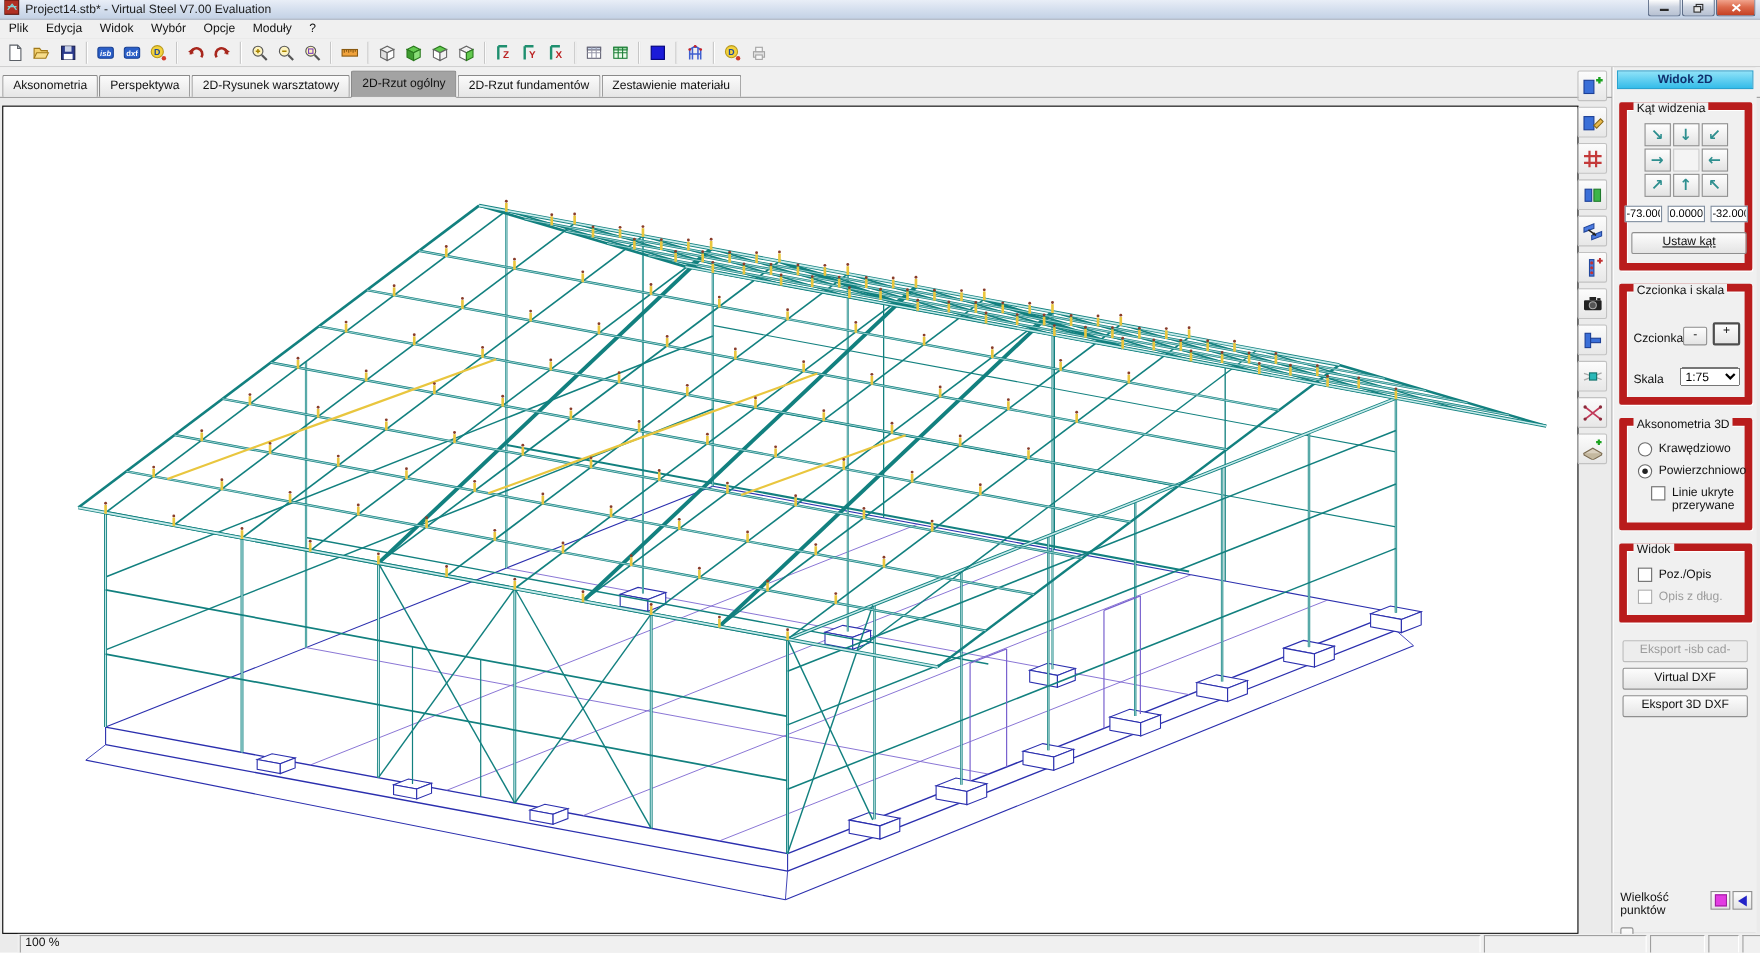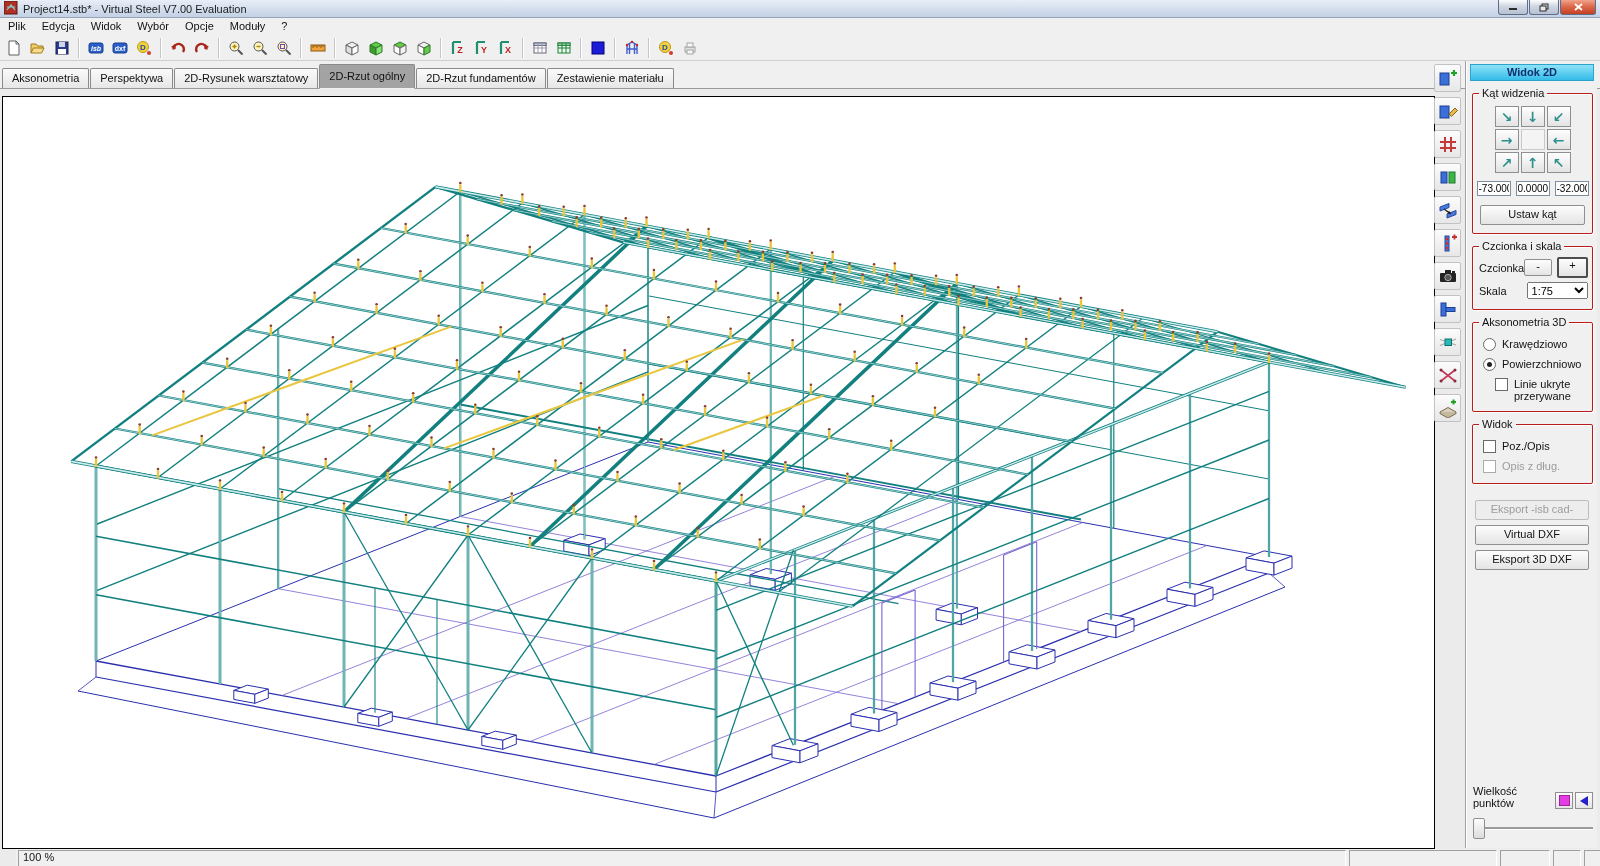--- a/index.html
+++ b/index.html
@@ -29,50 +29,50 @@
   .canvas{position:absolute;left:2px;top:96px;width:1431px;height:751px;background:#fff;
       border:1px solid #000;overflow:hidden;}
   .canvas svg{display:block;}
   .sidestrip{position:absolute;left:1434px;top:64px;width:29px;display:flex;flex-direction:column;}
   .sbtn{width:27px;height:28px;margin-bottom:5px;background:linear-gradient(#fcfcfc,#e7e7e7);
       border:1px solid #c2c2c2;border-radius:2px;display:flex;align-items:center;justify-content:center;box-sizing:border-box;}
   .panel{position:absolute;left:1466px;top:61px;width:130px;height:787px;background:#f0f0f0;
       border-left:1px solid #fff;box-shadow:-1px 0 0 #a0a0a0;}
   .panel-header{margin:3px 3px 8px 3px;height:15px;line-height:15px;text-align:center;font-weight:bold;
       color:#10306e;background:linear-gradient(180deg,#8fe2f8,#34bce9);border:1px solid #2aa3cf;}
-  .group{position:relative;margin:12px 4px 0 5px;border:1px solid #b91c1c;box-shadow:1px 1px 0 #fff,inset 1px 1px 0 #fff;
+  .group{position:relative;margin:12px 4px 0 5px;border:7px solid #b91c1c;box-shadow:1px 1px 0 #fff,inset 1px 1px 0 #fff;
       border-radius:2px;padding:8px 4px 6px 4px;}
   .group-label{position:absolute;top:-7px;left:6px;background:#f0f0f0;padding:0 3px;}
   .arrow-grid{display:grid;grid-template-columns:repeat(3,24px);grid-template-rows:repeat(3,21px);gap:2px;
       justify-content:center;margin-top:4px;}
   .agbtn{border:1px solid #8f8f8f;background:linear-gradient(#fefefe,#e3e3e3);display:flex;align-items:center;justify-content:center;
       font-family:"DejaVu Sans",sans-serif;font-size:14px;font-weight:bold;color:#2e8f8f;}
   .agbtn.empty{background:#f4f4f4;border:1px solid #c9c9c9;}
   .angle-inputs{display:flex;justify-content:center;gap:5px;margin-top:8px;}
   .angle-input{width:30px;height:13px;border:1px solid #7f8d9e;font-size:10px;padding:0 1px;
       font-family:"Liberation Sans",sans-serif;background:#fff;}
   .btn{display:block;border:1px solid #8f8f8f;background:linear-gradient(#fdfdfd,#e4e4e4);
       font-family:"Liberation Sans",sans-serif;font-size:11px;border-radius:2px;color:#111;text-align:center;}
-  .btn.setangle{width:103px;height:18px;margin:9px auto 2px auto;}
-  .fs-row{display:flex;align-items:center;margin:2px 0 4px 2px;}
+  .btn.setangle{width:103px;height:18px;margin:9px auto 2px auto;text-decoration:underline;}
+  .fs-row{display:flex;align-items:flex-end;margin:20px 0 4px 2px;}
   .fs-row .lbl{width:48px;}
   .btn.small{width:28px;height:15px;line-height:13px;}
   .btn.plus{border:2px solid #4d4d4d;height:17px;width:29px;margin-left:5px;}
   select.scale{width:62px;height:17px;font-size:11px;font-family:"Liberation Sans",sans-serif;}
   .opt-row{display:flex;align-items:flex-start;margin:7px 0 0 6px;line-height:12px;}
   .radio{width:11px;height:11px;border:1px solid #6a6a6a;border-radius:50%;background:#fff;margin-right:6px;flex:none;position:relative;}
   .radio.checked:after{content:"";position:absolute;left:2.5px;top:2.5px;width:5px;height:5px;border-radius:50%;background:#222;}
   .cbx{width:11px;height:11px;border:1px solid #6a6a6a;background:#fff;margin-right:6px;flex:none;}
   .cbx.disabled{border-color:#ababab;}
   .disabled-text{color:#9c9c9c;}
   .export-buttons{margin-top:16px;display:flex;flex-direction:column;align-items:center;gap:5px;}
   .btn.export{width:112px;height:18px;line-height:16px;}
   .btn.export.disabled{color:#9c9c9c;border-color:#bcbcbc;background:#ededed;}
   .point-size{position:absolute;left:6px;top:724px;width:120px;}
-  .ps-row{display:flex;align-items:flex-end;}
+  .ps-row{display:flex;align-items:flex-start;margin-top:25px;}
   .ps-row .lbl{flex:1;}
   .swatch-btn{width:16px;height:15px;border:1px solid #8f8f8f;background:linear-gradient(#fdfdfd,#e4e4e4);
       display:flex;align-items:center;justify-content:center;margin-left:2px;}
   .swatch{width:9px;height:9px;background:#e23ce2;border:1px solid #a020a0;}
   .tri-left{width:0;height:0;border-top:5px solid transparent;border-bottom:5px solid transparent;border-right:8px solid #2222c8;}
   .slider{position:relative;height:22px;margin-top:8px;}
   .slider .track{position:absolute;left:2px;right:0;top:10px;height:2px;background:#9a9a9a;border-bottom:1px solid #fff;}
   .slider .handle{position:absolute;left:0;top:1px;width:10px;height:19px;border:1px solid #8f8f8f;
       background:linear-gradient(#fdfdfd,#dcdcdc);border-radius:2px;}
   .statusbar{position:absolute;left:16px;top:849px;width:1600px;height:29px;background:#f0f0f0;display:flex;align-items:stretch;}

